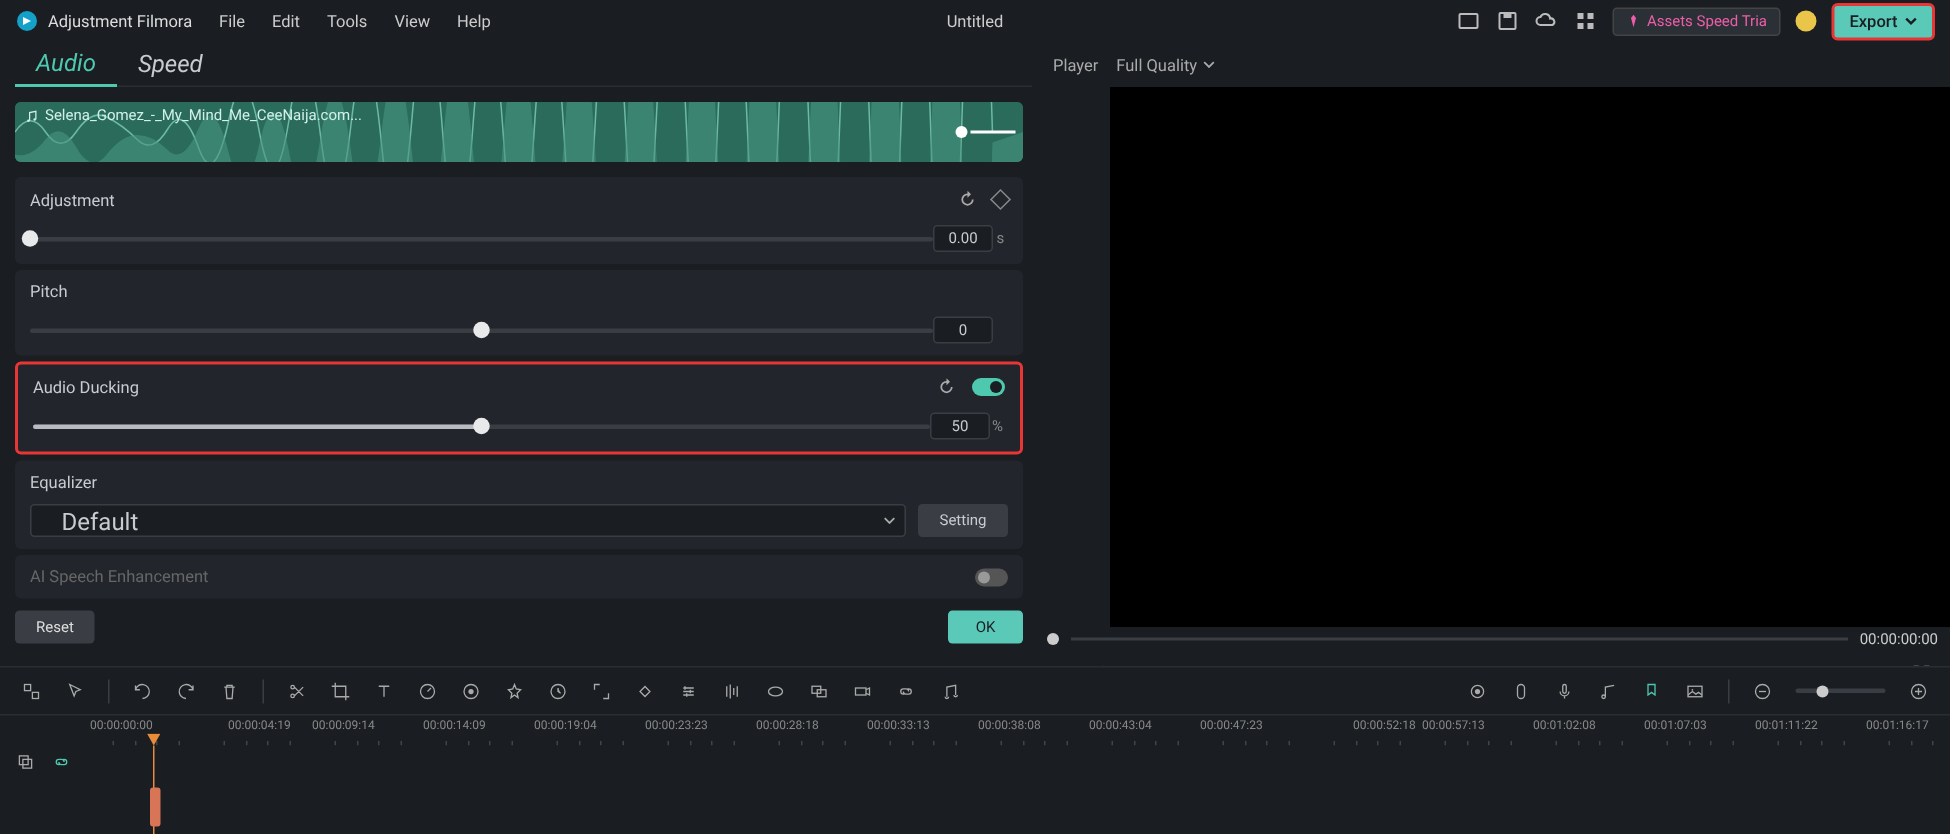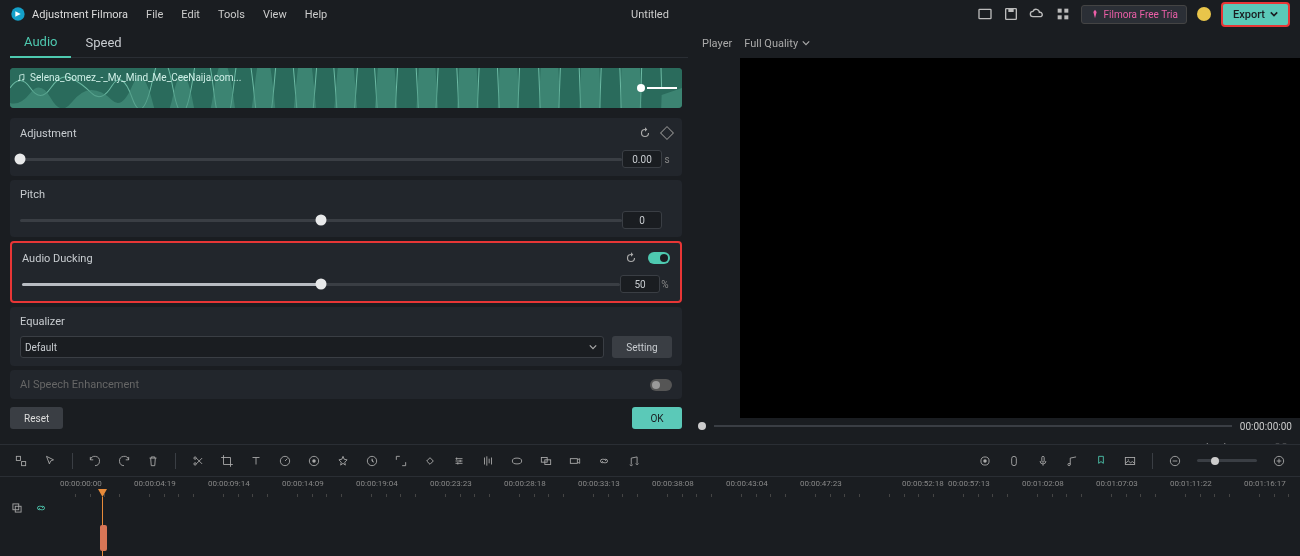--- a/index.html
+++ b/index.html
@@ -18,21 +18,21 @@
 .coin { width:14px; height:14px; border-radius:50%; background:#e9c54a; }
 .export-btn { background:#5bc9b8; color:#1a1d21; border:2px solid #e83636; border-radius:4px; padding:4px 10px; font-size:11px; display:flex; align-items:center; gap:5px; font-weight:500; }
 
 
 .main { display:flex; height:calc(556px - 28px - 92px); }
 .left-panel { width:690px; background:#1a1d21; padding:0 2px 0 10px; }
 .right-panel { flex:1; background:#1a1d21; display:flex; flex-direction:column; }
 
 
 .tabs { display:flex; height:30px; align-items:center; border-bottom:1px solid #2a2e34; }
-.tab { padding:0 14px; height:30px; display:flex; align-items:center; font-size:13px; cursor:pointer; }
+.tab { padding:0 14px; height:30px; display:flex; align-items:center; font-size:16px; cursor:pointer;font-style:italic; }
 .tab.active { color:#4ec9b0; border-bottom:2px solid #4ec9b0; }
 
 
 .clip { margin:10px 6px 10px 0; height:40px; background:linear-gradient(#2a6b5c,#2a6b5c); border-radius:4px; position:relative; overflow:hidden; padding:4px 6px; }
 .clip-label { font-size:10px; color:#d0f0e8; position:relative; z-index:2; display:flex; align-items:center; gap:4px; }
 .clip svg.wave { position:absolute; inset:0; width:100%; height:100%; }
 .clip-handle { position:absolute; right:5px; top:50%; transform:translateY(-50%); display:flex; align-items:center; gap:2px; }
 .clip-handle .dot { width:8px; height:8px; background:#fff; border-radius:50%; }
 .clip-handle .line { width:30px; height:2px; background:#fff; }
 
@@ -51,21 +51,21 @@
 .unit { font-size:10px; color:#888; width:10px; text-align:center; }
 
 .highlight { border:2px solid #e83636; border-radius:4px; }
 
 .toggle { width:22px; height:12px; background:#4ec9b0; border-radius:6px; position:relative; cursor:pointer; }
 .toggle .knob { position:absolute; width:8px; height:8px; background:#1a1d21; border-radius:50%; top:2px; right:2px; }
 .toggle.off { background:#555; }
 .toggle.off .knob { left:2px; right:auto; background:#999; }
 
 .select-row { display:flex; gap:8px; margin-top:8px; }
-.select { flex:1; height:22px; background:#1a1d21; border:1px solid #3a3e44; border-radius:3px; display:flex; align-items:center; padding:0 4px; font-size:10px; position:relative; }
+.select { flex:1; height:22px; background:#1a1d21; border:1px solid #3a3e44; border-radius:3px; display:flex; align-items:center; padding:0 20px; font-size:16px; position:relative; }
 .select .chev { position:absolute; right:6px; }
 .setting-btn { width:60px; height:22px; background:#3a3e44; border-radius:3px; display:flex; align-items:center; justify-content:center; font-size:10px; cursor:pointer; }
 
 .footer-btns { display:flex; gap:8px; margin:8px 6px 0 0; }
 .btn { height:22px; padding:0 14px; border-radius:3px; display:flex; align-items:center; justify-content:center; font-size:10px; cursor:pointer; }
 .btn.reset { background:#3a3e44; color:#ddd; }
 .btn.ok { background:#5bc9b8; color:#1a1d21; margin-left:auto; width:50px; }
 
 
 .player-header { height:30px; display:flex; align-items:center; padding:0 12px; gap:12px; font-size:11px; color:#aaa; }
@@ -129,21 +129,21 @@
     <svg class="icon-btn" viewBox="0 0 24 24">
         <rect x="4" y="4" width="6" height="6" fill="#bbb"></rect>
         <rect x="14" y="4" width="6" height="6" fill="#bbb"></rect>
         <rect x="4" y="14" width="6" height="6" fill="#bbb"></rect>
         <rect x="14" y="14" width="6" height="6" fill="#bbb"></rect>
       </svg>
     <div class="assets-btn">
       <svg width="10" height="10" viewBox="0 0 24 24">
           <path d="M12 2l4 5-4 15-4-15z" fill="#ec5fa8"></path>
         </svg>
-      <span>Filmora Free Tria</span>
+      <span>Assets Speed Tria</span>
     </div>
     <div class="coin"></div>
     <div class="export-btn">
       <span>Export</span>
       <svg width="8" height="8" viewBox="0 0 10 10">
           <path d="M1 3l4 4 4-4" fill="none" stroke="#1a1d21" stroke-width="2"></path>
         </svg>
     </div>
   </div>
 </div>
@@ -417,21 +417,21 @@
   </div>
 
   <div class="tl-ruler" id="ruler">
       <div class="tick-group major" style="left: 60px;">
         <span>00:00:00:00</span>
       </div>
       <div style="position: absolute; left: 74.8px; bottom: 0px; width: 1px; height: 3px; background: rgb(68, 68, 68);"></div>
       <div style="position: absolute; left: 89.6px; bottom: 0px; width: 1px; height: 3px; background: rgb(68, 68, 68);"></div>
       <div style="position: absolute; left: 104.4px; bottom: 0px; width: 1px; height: 3px; background: rgb(68, 68, 68);"></div>
       <div style="position: absolute; left: 119.2px; bottom: 0px; width: 1px; height: 3px; background: rgb(68, 68, 68);"></div>
-      <div class="tick-group major" style="left: 134px;">
+      <div class="tick-group major" style="left: 152px;">
         <span>00:00:04:19</span>
       </div>
       <div style="position: absolute; left: 148.8px; bottom: 0px; width: 1px; height: 3px; background: rgb(68, 68, 68);"></div>
       <div style="position: absolute; left: 163.6px; bottom: 0px; width: 1px; height: 3px; background: rgb(68, 68, 68);"></div>
       <div style="position: absolute; left: 178.4px; bottom: 0px; width: 1px; height: 3px; background: rgb(68, 68, 68);"></div>
       <div style="position: absolute; left: 193.2px; bottom: 0px; width: 1px; height: 3px; background: rgb(68, 68, 68);"></div>
       <div class="tick-group major" style="left: 208px;">
         <span>00:00:09:14</span>
       </div>
       <div style="position: absolute; left: 222.8px; bottom: 0px; width: 1px; height: 3px; background: rgb(68, 68, 68);"></div>

